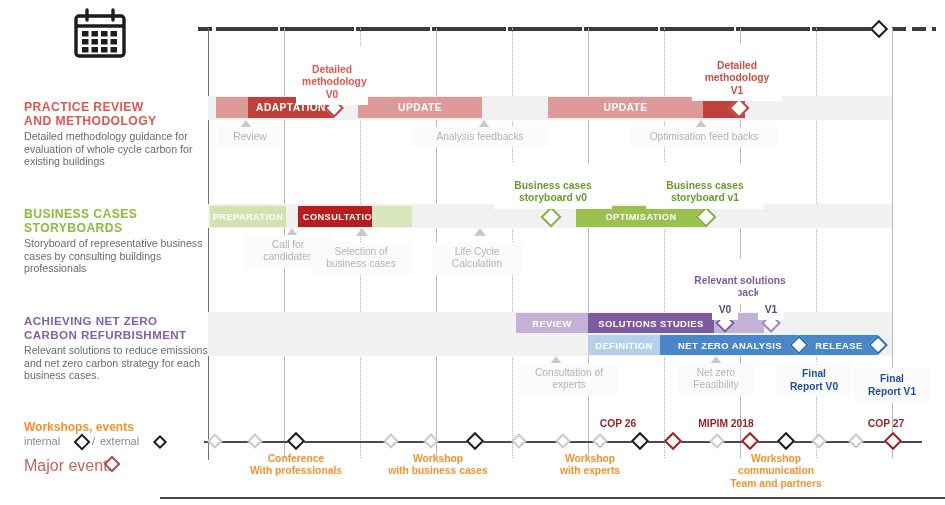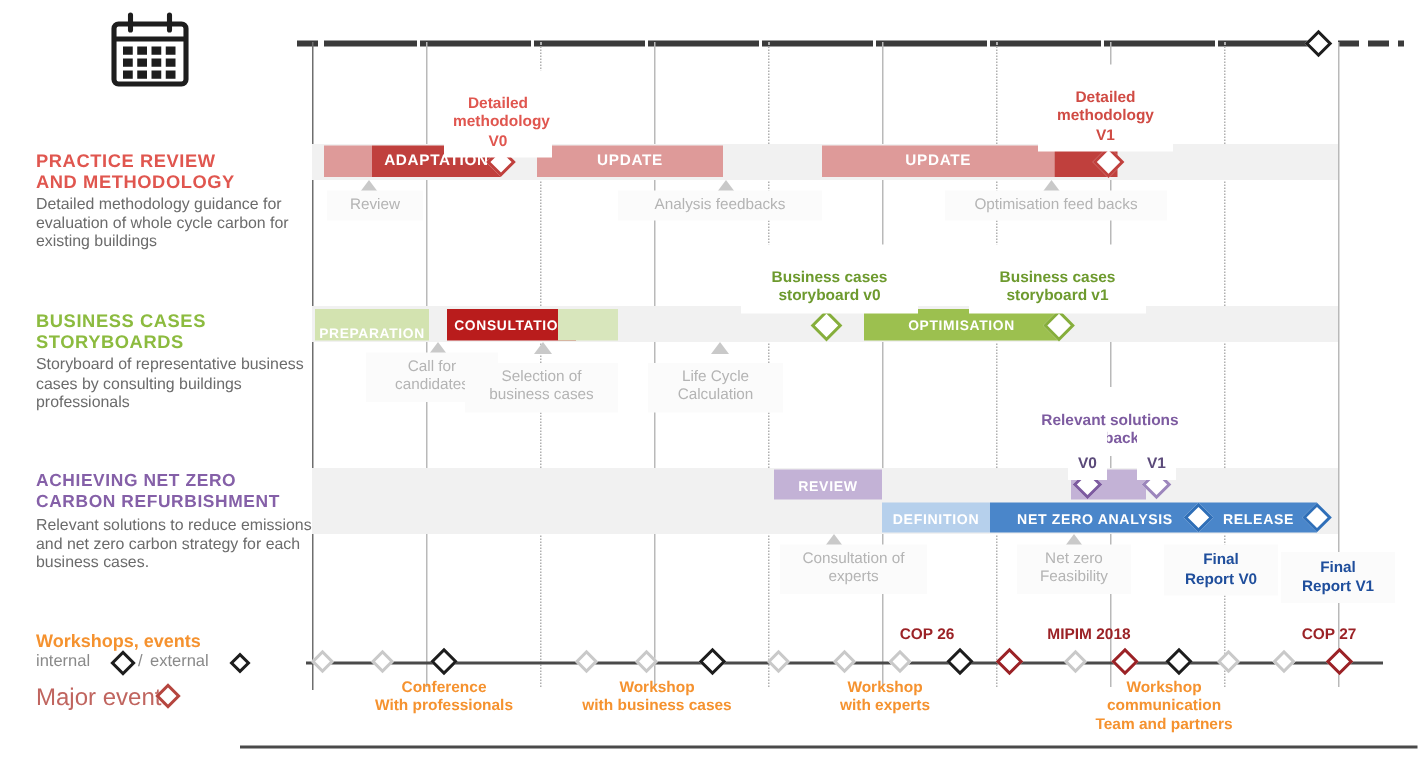--- a/index.html
+++ b/index.html
@@ -203,21 +203,21 @@
     <div class="note" style="left:20px; top:127px; width:64px;">Review</div>
 
     <div class="tri" style="left:280px; top:120px;"></div>
     <div class="note" style="left:214px; top:127px; width:136px;">Analysis feedbacks</div>
 
     <div class="tri" style="left:497px; top:120px;"></div>
     <div class="note" style="left:432px; top:127px; width:148px;">Optimisation feed backs</div>
 
     <div class="band" style="left:10px; top:204px; width:684px; height:24px;"></div>
 
-    <div class="bar" style="left: 12px; top: 206px; width: 76px; background: rgb(211, 227, 176); color: rgb(255, 255, 255); align-items: flex-end;">
+    <div class="bar" style="left: 12px; top: 206px; width: 76px; background: rgb(211, 227, 176); color: rgb(255, 255, 255);">
       <span style="font-size:9.2px">PREPARATION</span>
     </div>
     <div class="bar" style="left: 88px; top: 206px; width: 86px; background: #b91c1c; margin-left: 12px;">
       <span style="font-size:9.2px">CONSULTATION</span>
     </div>
     <div class="bar" style="left: 174px; top: 206px; width: 40px; background: rgb(216, 230, 188);"></div>
     <div class="bar" style="left: 378px; top: 206px; width: 130px; background: rgb(156, 192, 79);">
       <span style="font-size:9.2px">OPTIMISATION</span>
     </div>
 
@@ -243,20 +243,23 @@
 
     <div class="tri" style="left:276px; top:228px;"></div>
     <div class="note" style="left:234px; top:242px; width:90px;">Life Cycle
 Calculation</div>
 
     <div class="band" style="left:10px; top:312px; width:684px; height:22px;"></div>
     <div class="band" style="left:10px; top:334px; width:684px; height:22px;"></div>
 
     <div class="bar" style="left: 318px; top: 313px; width: 72px; height: 20px; background: rgb(195, 178, 214); color: rgb(255, 255, 255);">
       <span style="font-size:9.4px">REVIEW</span>
+    </div>
+    <div class="bar" style="left: 390px; top: 313px; width: 126px; height: 20px; background: rgb(125, 91, 160);">
+      <span style="font-size:9.4px">SOLUTIONS  STUDIES</span>
     </div>
     <div class="bar" style="left: 516px; top: 313px; width: 50px; height: 20px; background: rgb(195, 178, 214);"></div>
 
     <div class="bar" style="left: 390px; top: 335px; width: 72px; height: 20px; background: rgb(182, 208, 236); color: rgb(255, 255, 255);">
       <span style="font-size:9.4px">DEFINITION</span>
     </div>
     <div class="bar" style="left: 462px; top: 335px; width: 140px; height: 20px; background: rgb(74, 134, 202);">
       <span style="font-size:9.4px">NET ZERO ANALYSIS</span>
     </div>
     <div class="bar" style="left: 602px; top: 335px; width: 78px; height: 20px; background: rgb(74, 134, 202);">

